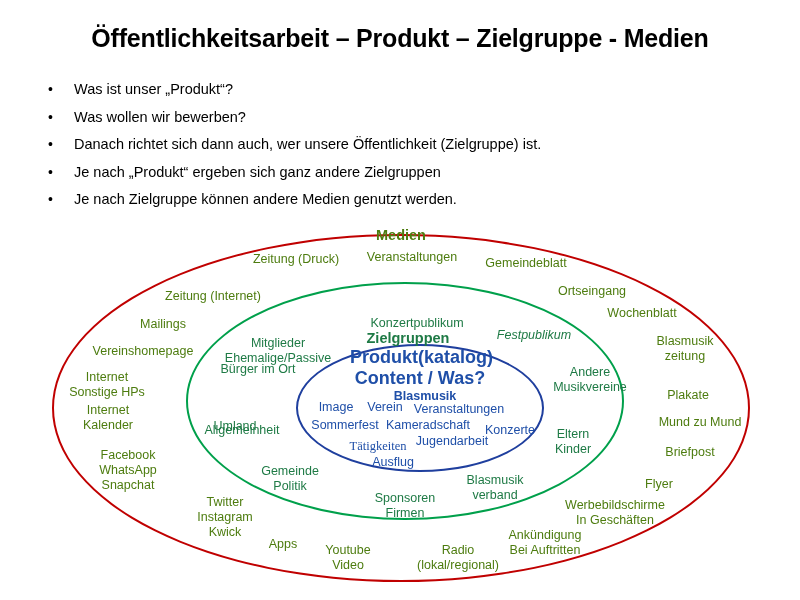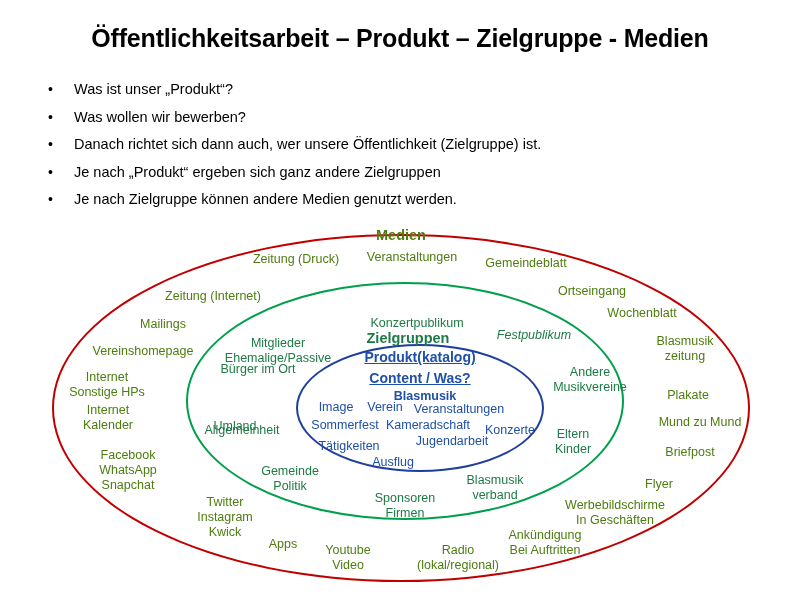--- a/index.html
+++ b/index.html
@@ -102,22 +102,21 @@
   }
   .blue {
     color: #1f4fa8;
     font-size: 12.5px;
   }
   .hdr {
     font-weight: bold;
     font-size: 14.5px;
   }
   .hdr.blue-hdr {
-    font-size: 14px;
-    text-decoration: underline;
+    font-size: 18px;
   }
   .ctr {
     text-align: center;
   }
 </style>
 </head>
 <body>
 
 <div id="slide">
 
@@ -208,16 +207,16 @@
 verband</div>
 
   <div class="lbl blue ctr" style="left:390px; top:389px; width:70px; font-weight:bold;">Blasmusik</div>
   <div class="lbl blue ctr" style="left:311px; top:400px; width:50px;">Image</div>
   <div class="lbl blue ctr" style="left:362px; top:400px; width:46px;">Verein</div>
   <div class="lbl blue ctr" style="left:409px; top:402px; width:100px;">Veranstaltungen</div>
   <div class="lbl blue ctr" style="left:305px; top:418px; width:80px;">Sommerfest</div>
   <div class="lbl blue ctr" style="left:378px; top:418px; width:100px;">Kameradschaft</div>
   <div class="lbl blue ctr" style="left:480px; top:423px; width:60px;">Konzerte</div>
   <div class="lbl blue ctr" style="left:409px; top:434px; width:86px;">Jugendarbeit</div>
-  <div class="lbl blue ctr" style="left:309px; top:439px; width:80px;">Tätigkeiten</div>
+  <div class="lbl blue ctr" style="left:338px; top:439px; width:80px;font-family:Liberation Serif, serif;">Tätigkeiten</div>
   <div class="lbl blue ctr" style="left:363px; top:455px; width:60px;">Ausflug</div>
 
 </div>
 
 </body></html>

